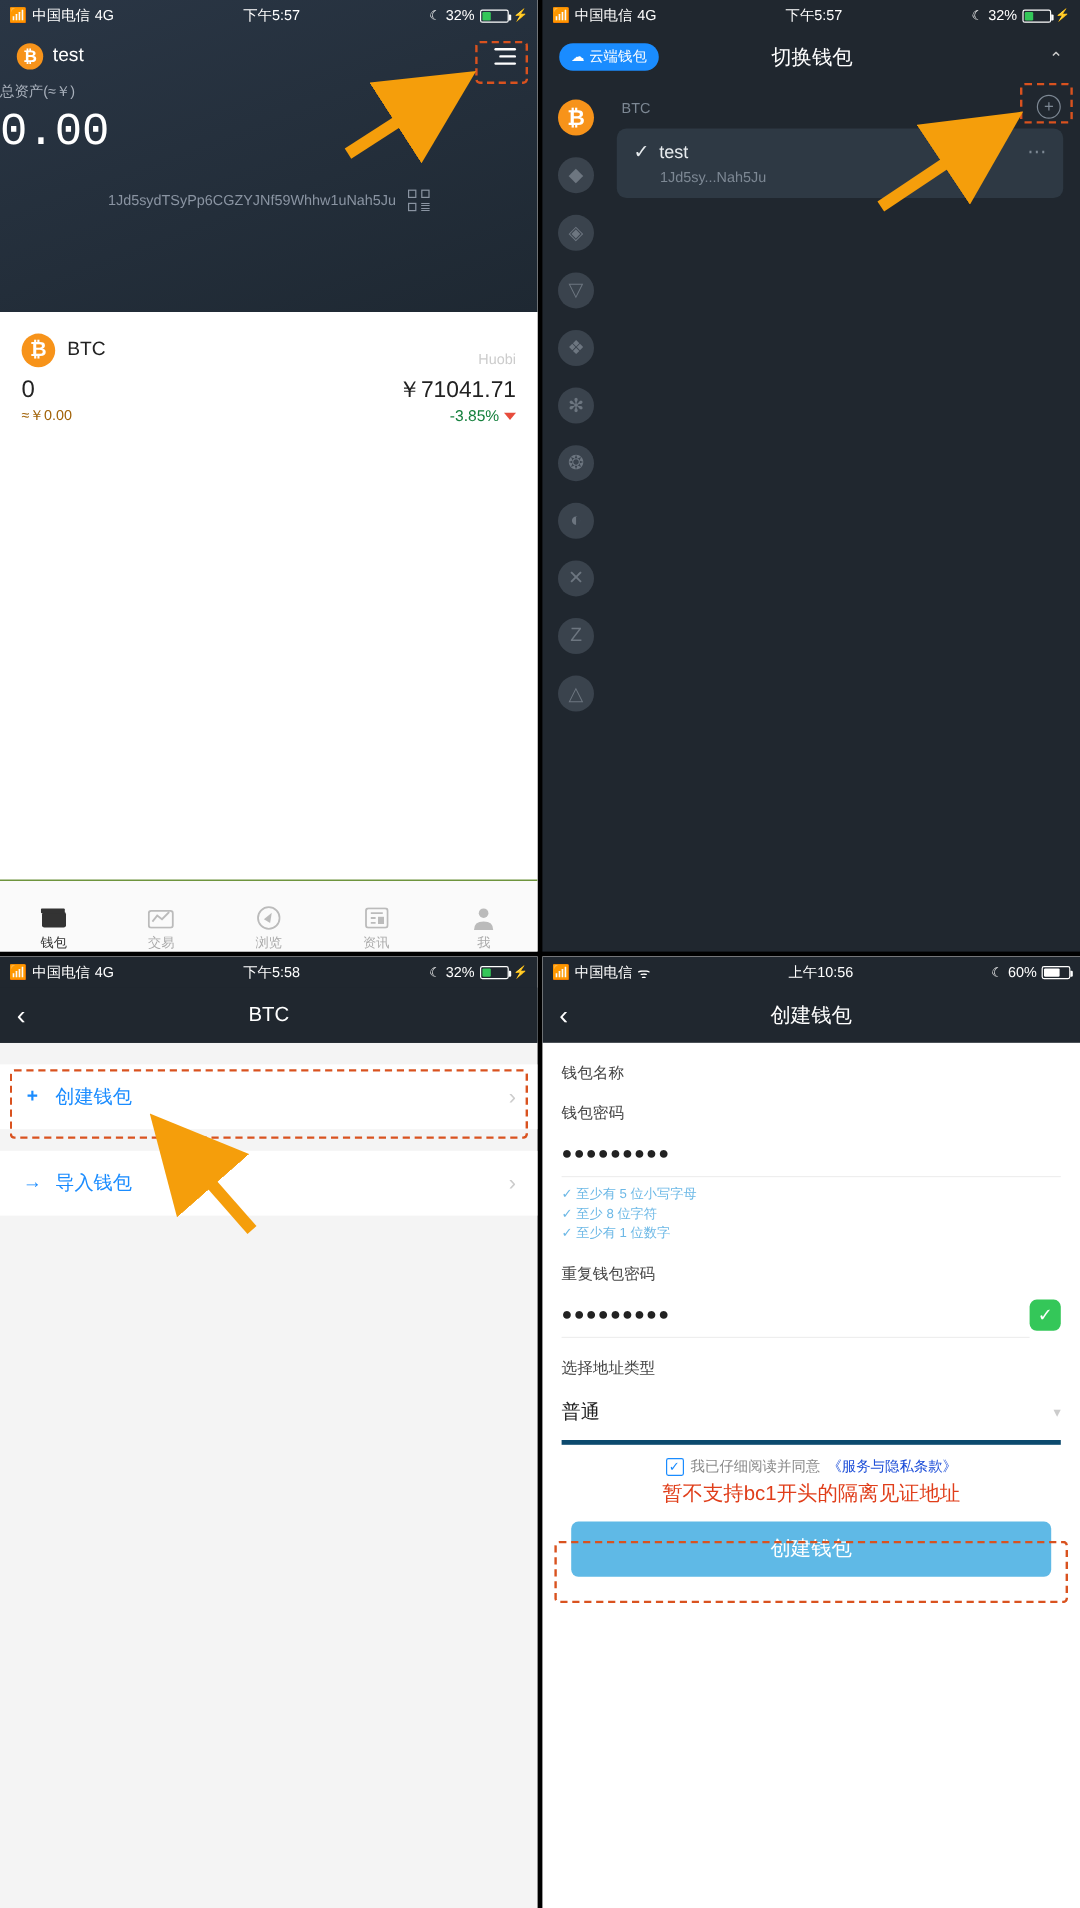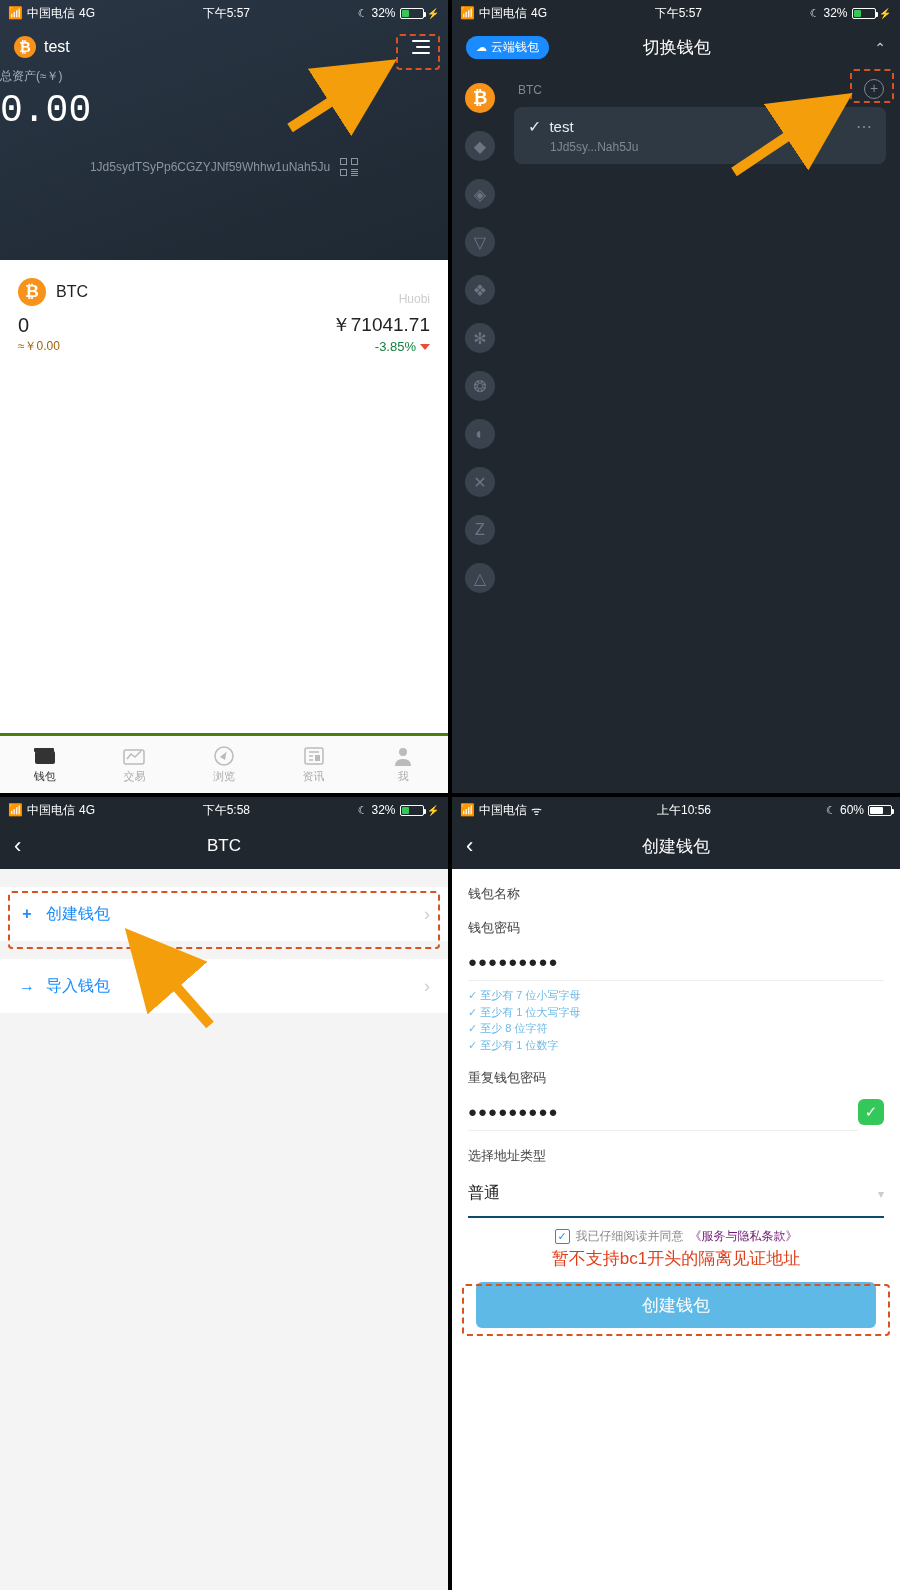--- a/index.html
+++ b/index.html
@@ -39,21 +39,21 @@
   .p1-list { flex:1; background:#fff; padding:18px 18px; }
   .coin-row { display:grid; grid-template-columns:auto 1fr auto; grid-template-rows:auto auto auto; column-gap:10px; align-items:center; }
   .coin-row .sym { grid-column:2; grid-row:1; font-size:16px; color:#222; font-weight:500; }
   .coin-row .btc-circle{ grid-column:1; grid-row:1; width:28px; height:28px; font-size:17px; }
   .coin-row .huobi { grid-column:3; grid-row:1; font-size:12px; color:#ccc; text-align:right; align-self:end;}
   .coin-row .bal { grid-column:1/3; grid-row:2; font-size:20px; color:#222; padding-top:6px;}
   .coin-row .price { grid-column:3; grid-row:2; font-size:19px; color:#222; text-align:right; padding-top:6px;}
   .coin-row .approx { grid-column:1/3; grid-row:3; font-size:12px; color:#a16207; }
   .coin-row .change { grid-column:3; grid-row:3; font-size:13px; color:#15803d; text-align:right; }
   .change .dn::after{ content:""; display:inline-block; margin-left:4px; border-left:5px solid transparent; border-right:5px solid transparent; border-top:6px solid #e74c3c; vertical-align:1px;}
-  .p1-tabbar { display:flex; justify-content:space-around; border-top:3px solid #4d7c0f; background:#fafafa; height:60px; align-items:center; }
+  .p1-tabbar { display:flex; justify-content:space-around; border-top:1px solid #4d7c0f; background:#fafafa; height:60px; align-items:flex-end; }
   .tab { display:flex; flex-direction:column; align-items:center; gap:2px; font-size:11px; color:#aaa; width:20%;}
   .tab.active { color:#333; }
   .tab-ico { width:24px; height:22px; display:flex; align-items:center; justify-content:center; }
 
   
   .dashed-box { position:absolute; border:2px dashed #d9521f; border-radius:4px; pointer-events:none; }
   .arrow-ov { position:absolute; pointer-events:none; }
 
   
   .p2 { background:#20272f; display:flex; flex-direction:column; color:#ddd; }
@@ -95,25 +95,25 @@
   .p4-headbar .title { flex:1; text-align:center; font-size:17px; margin-left:-24px; }
   .form { padding:0 16px; }
   .form .sec-label { font-size:13px; color:#444; margin:16px 0 6px;font-family:Liberation Mono, monospace; }
   .form .field { border:none; border-bottom:1px solid #eee; padding:10px 0; font-size:15px; color:#222; background:transparent; width:100%; }
   .pw-field-wrap { display:flex; align-items:center; }
   .pw-dots { font-size:15px; letter-spacing:1px; color:#222; padding:10px 0; border-bottom:1px solid #eee; flex:1;}
   .ok-badge { width:26px; height:26px; border-radius:6px; background:#34c759; color:#fff; display:flex; align-items:center; justify-content:center; font-size:15px; }
   .rules { margin-top:6px; }
   .rules div { font-size:11px; color:#6cb8e6; line-height:1.5; }
   .rules div::before { content:"✓ "; }
-  .select-row { display:flex; align-items:center; justify-content:space-between; padding:12px 0; border-bottom:2px solid #0c4a6e; font-size:16px; color:#222; }
+  .select-row { display:flex; align-items:center; justify-content:space-between; padding:12px 0; border-bottom:4px solid #0c4a6e; font-size:16px; color:#222; }
   .select-row .caret { color:#ccc; font-size:12px; }
   .agree { display:flex; align-items:center; gap:6px; font-size:12px; color:#888; margin-top:10px; justify-content:center;}
   .agree .cb { width:15px; height:15px; border:1px solid #1a8cff; border-radius:2px; color:#1a8cff; font-size:11px; display:flex; align-items:center; justify-content:center;}
-  .agree .link { color:#701a75; }
+  .agree .link { color:#1d4ed8; }
   .warn-text { color:#e03e1a; font-size:17px; text-align:center; margin-top:2px; font-weight:500;}
   .big-btn { margin:12px 8px; background:#5fb9e6; color:#fff; font-size:17px; border:none; border-radius:6px; height:46px; width:calc(100% - 16px); }
 
   svg { display:block; }
 </style>
 </head>
 <body>
 
 <div class="panel p1">
   <div class="p1-header">
@@ -364,22 +364,21 @@
       <span class="title">创建钱包</span>
     </div>
   </div>
 
   <div class="form">
     <div class="sec-label">钱包名称</div>
 
     <div class="sec-label">钱包密码</div>
     <div class="pw-dots">●●●●●●●●●</div>
     <div class="rules">
-      <div>至少有 7 位小写字母</div>
-      <div>至少有 1 位大写字母</div>
+      <div>至少有 5 位小写字母</div>
       <div>至少 8 位字符</div>
       <div>至少有 1 位数字</div>
     </div>
 
     <div class="sec-label">重复钱包密码</div>
     <div class="pw-field-wrap">
       <div class="pw-dots">●●●●●●●●●</div>
       <div class="ok-badge">✓</div>
     </div>
 

